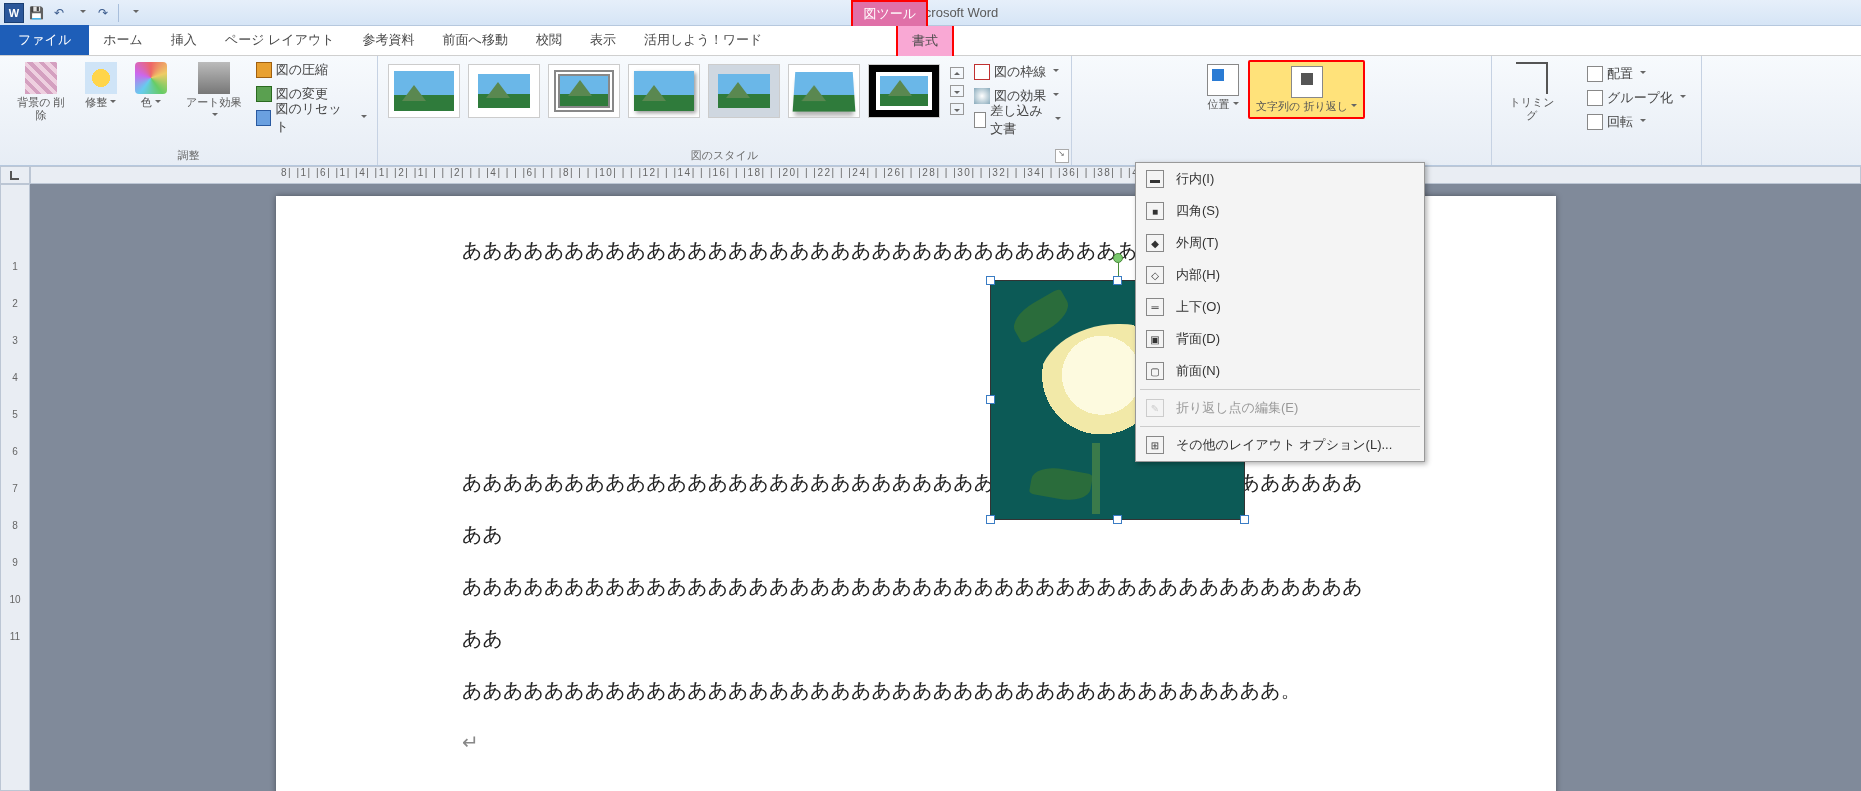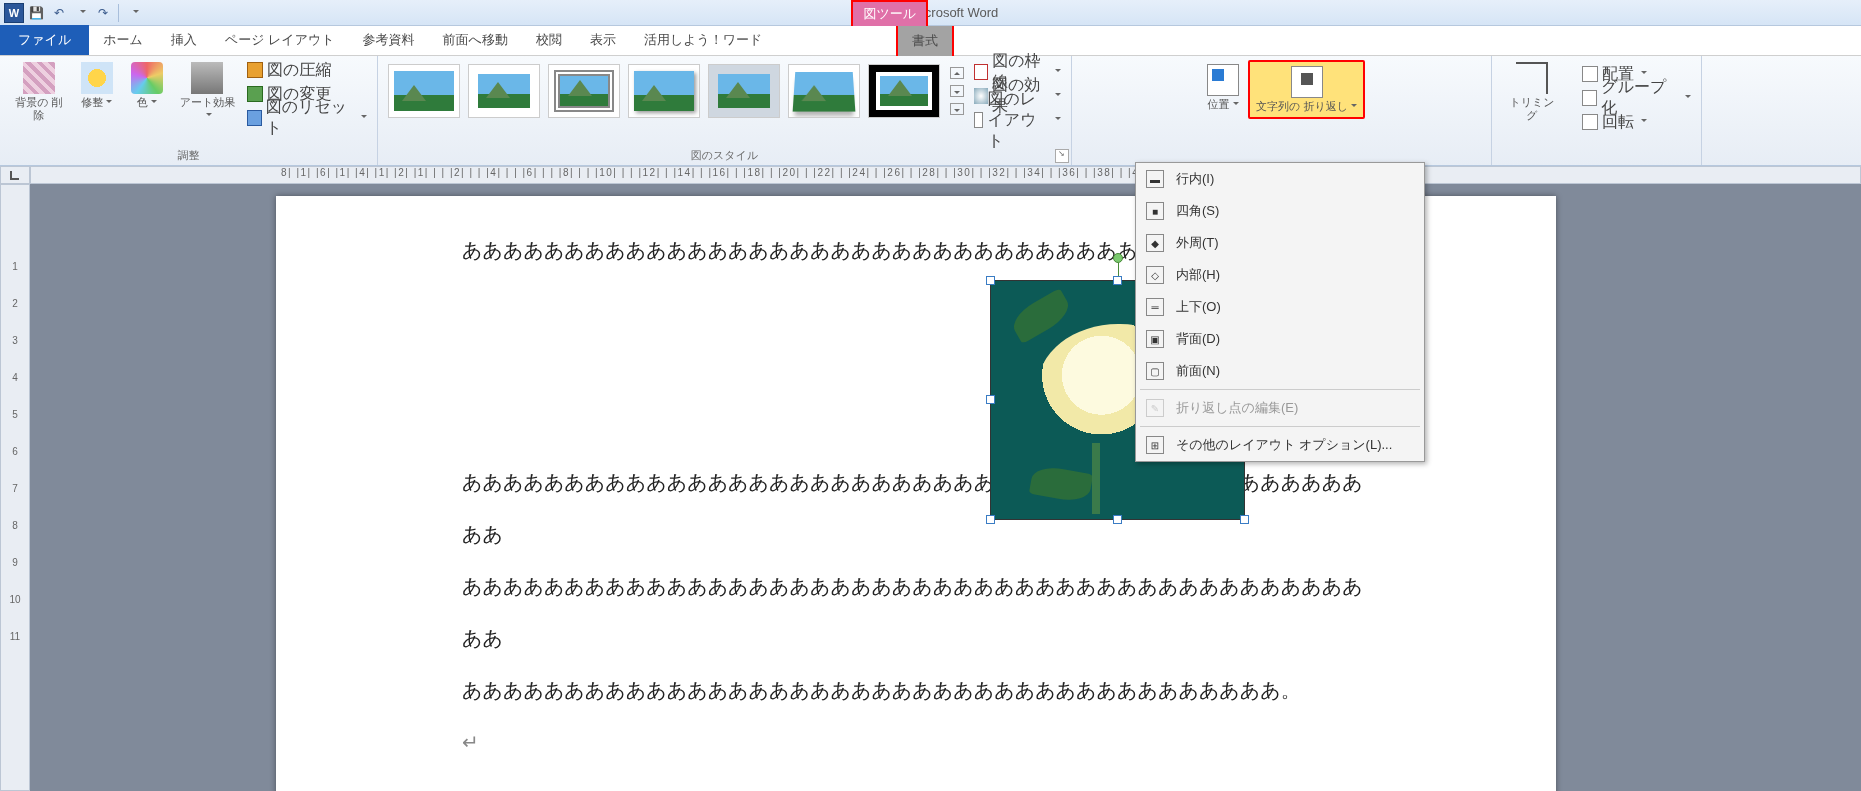--- a/index.html
+++ b/index.html
@@ -9,29 +9,29 @@
   .qat { display: flex; align-items: center; gap: 4px; }
   .qat-btn { width: 18px; height: 18px; display: flex; align-items: center; justify-content: center; color: #3a5a8c; cursor: pointer; }
   .qat-sep { width: 1px; height: 18px; background: #a8bedb; margin: 0 2px; }
   .title-text { position: absolute; left: 50%; transform: translateX(-50%); font-size: 13px; color: #5a5a5a; }
   .context-tab-holder { position: absolute; right: 933px; top: 0; }
   .context-tab-label { background: #e070a8; color: #fff; height: 26px; padding: 0 10px; display: flex; align-items: center; font-size: 13px; border: 2px solid red; border-bottom: none; }
 
   .tabs { height: 30px; background: #fff; display: flex; align-items: flex-end; border-bottom: 1px solid #cfcfcf; padding-left: 0; position: relative; }
   .tab { padding: 6px 14px; font-size: 13px; color: #4a4a4a; cursor: pointer; }
   .tab.file { background: #1e5eb8; color: #fff; padding: 6px 18px; }
-  .tab.format { border: 2px solid red; border-top: none; background: #a3a3a3; text-align: right; }
+  .tab.format { border: 2px solid red; border-top: none; background: #f9a8d4; text-align: right; }
 
   .ribbon { height: 110px; background: linear-gradient(#f7fafd,#e7edf5); border-bottom: 1px solid #b6c8de; display: flex; position: relative; }
   .group { border-right: 1px solid #c6d2e3; padding: 2px 6px 18px 6px; display: flex; flex-direction: column; align-items: center; position: relative; }
   .group-label { position: absolute; bottom: 2px; left: 0; right: 0; text-align: center; font-size: 11px; color: #6a6a6a; }
   .big-btn { display: flex; flex-direction: column; align-items: center; justify-content: flex-start; padding: 4px 6px; cursor: pointer; min-width: 50px; }
   .big-btn .ico { width: 32px; height: 32px; margin-bottom: 2px; }
   .big-btn .lbl { font-size: 11px; text-align: center; line-height: 1.2; color: #555; }
-  .small-btn { display: flex; align-items: center; gap: 4px; height: 24px; padding: 0 4px; cursor: pointer; font-size: 16px; color: #444; }
+  .small-btn { display: flex; align-items: center; gap: 4px; height: 24px; padding: 0 4px; cursor: pointer; font-size: 13px; color: #444; }
   .small-btn .ico-s { width: 16px; height: 16px; }
   .adjust-row { display: flex; flex-direction: row; }
   .adjust-col { display: flex; flex-direction: column; justify-content: space-around; }
 
   .gallery { display: flex; align-items: center; gap: 8px; padding: 6px 4px; }
   .thumb { width: 72px; height: 54px; border: 1px solid #ccc; background: #fff; display: flex; align-items: center; justify-content: center; overflow: hidden; cursor: pointer; }
   .thumb-inner { width: 60px; height: 40px; background: linear-gradient(#6ab7e8 0 60%, #2f7b3b 60% 100%); position: relative; }
   .thumb-inner::before { content: ""; position: absolute; left: 8px; bottom: 10px; width: 24px; height: 16px; background: #5a8850; clip-path: polygon(0 100%, 50% 0, 100% 100%); }
   .thumb.dbl .thumb-frame { border: 6px double #888; }
   .thumb.grad { background: #cfd7e0; }
@@ -207,21 +207,21 @@
         <div class="small-btn dd-arrow">
             <span class="ico-s" style="border:1px solid #c03030;background:#fff"></span>
             <span>図の枠線</span>
           </div>
         <div class="small-btn dd-arrow">
             <span class="ico-s" style="background:radial-gradient(#fff,#8ab)"></span>
             <span>図の効果</span>
           </div>
         <div class="small-btn dd-arrow">
             <span class="ico-s" style="background:#fff;border:1px solid #888"></span>
-            <span>図のレイアウト</span>
+            <span>差し込み文書</span>
           </div>
       </div>
     </div>
     <div class="group-label">図のスタイル</div>
     <div class="dialog-launcher"></div>
   </div>
 
   <div class="group arrange-group" style="width:420px">
     <div class="arrange-row">
       <div class="big-btn">

